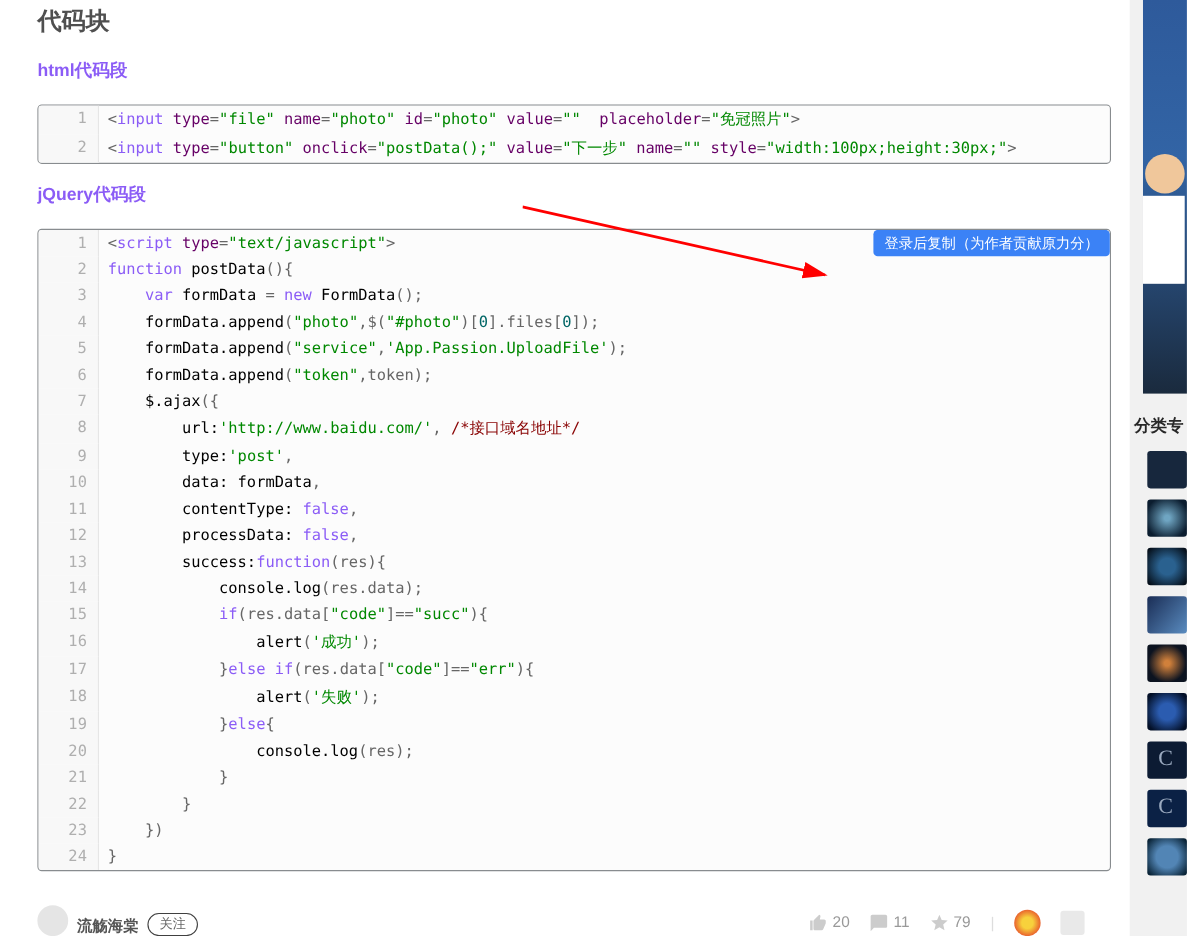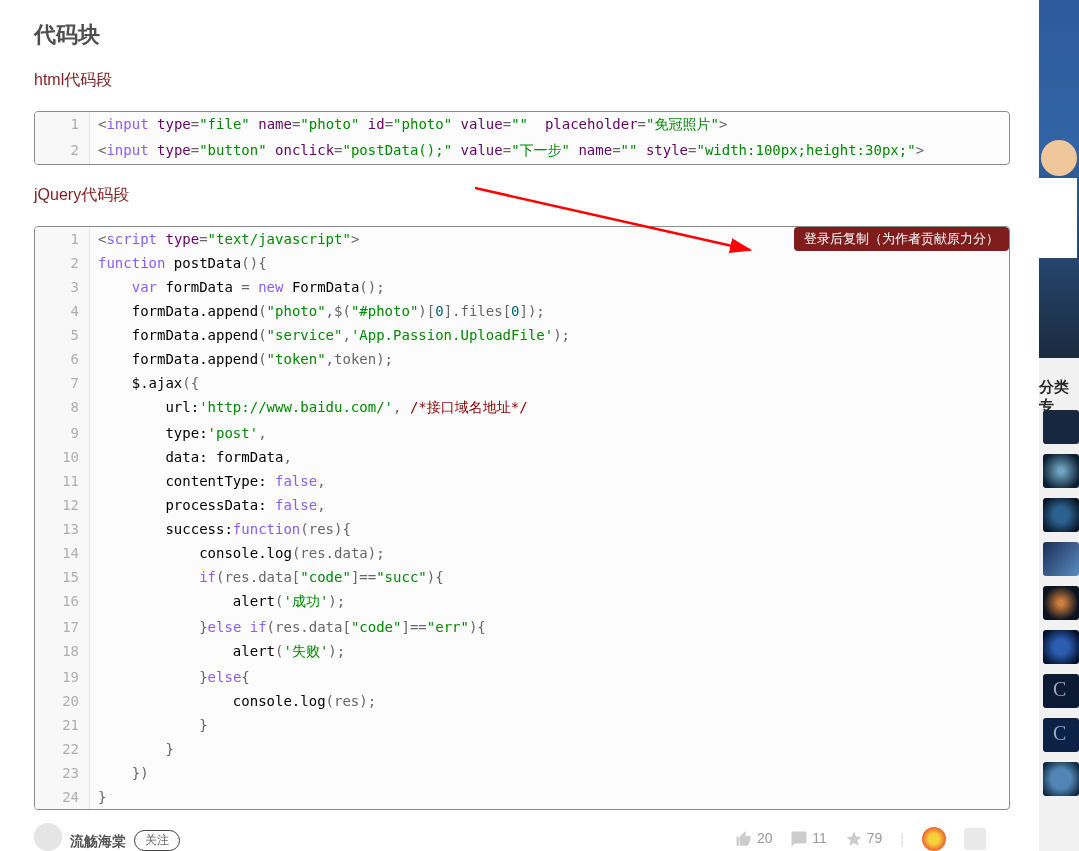--- a/index.html
+++ b/index.html
@@ -1,33 +1,33 @@
 <!DOCTYPE html>
 <html><head>
 <meta charset="utf-8">
 <style>
   html,body{margin:0;padding:0;font-family:-apple-system,BlinkMacSystemFont,"Segoe UI","PingFang SC","Microsoft YaHei",sans-serif;background:#fff;color:#4f4f4f}
   .page{width:1079px;height:851px;position:relative;overflow:hidden}
   .main{position:absolute;left:0;top:0;width:1010px;padding:0 0 0 34px;box-sizing:border-box}
-  .section-title{color:#4f4f4f;font-weight:600;margin:20px 0 20px 0}
+  .section-title{color:#4f4f4f;font-weight:600;margin:4px 0 20px 0}
   h2.section-title{font-size:22px}
-  h3.section-title{font-size:16px;font-weight:400;color:#7f1d1d}
+  h3.section-title{font-size:16px;font-weight:700;color:#8b5cf6}
   .code-block{background:#fcfcfc;border:1px solid #888c8f;border-radius:4px;overflow:hidden;margin-bottom:18px;position:relative}
   .code-block table{border-collapse:collapse;width:100%}
   .code-block td.gutter{width:44px;text-align:right;border-right:1px solid #e6e6e6;padding:4px 10px 4px 0;color:#afafaf;font-family:Consolas,Menlo,monospace;font-size:14px;user-select:none;vertical-align:top;background:#f8f8f8}
   .code-block td.code{padding:4px 8px;font-family:Consolas,Menlo,monospace;font-size:14px;white-space:pre;color:#000}
   .tok-kwd{color:#8b5cf6}
   .tok-attr{color:#660066}
   .tok-str{color:#008800}
   .tok-punc{color:#666}
   .tok-num{color:#006666}
   .tok-cmt{color:#880000}
-  .copy-btn{position:absolute;top:0;right:0;background:#7f1d1d;color:#fff;font-size:13px;padding:3px 10px;border-radius:4px}
+  .copy-btn{position:absolute;top:0;right:0;background:#3b82f6;color:#fff;font-size:13px;padding:3px 10px;border-radius:4px}
   .arrow{position:absolute;pointer-events:none}
-  .sidebar{position:absolute;right:0;top:0;width:40px;height:851px;background:#f1f1f1}
+  .sidebar{position:absolute;right:0;top:0;width:52px;height:851px;background:#f1f1f1}
   .avatar-area{position:absolute;right:0;top:0;width:40px;height:358px;overflow:hidden}
   .avatar-area .photo{width:60px;height:358px;background:linear-gradient(180deg,#2e5a9b 0%,#3264a5 40%,#1a2a3d 100%);margin-left:0}
   .avatar-area .photo .face{width:36px;height:36px;border-radius:50%;background:#f0c79b;position:absolute;top:140px;right:2px}
   .avatar-area .photo .shirt{width:38px;height:80px;background:#fff;position:absolute;top:178px;right:2px}
   .sidebar-heading{position:absolute;right:3px;top:378px;font-size:15px;font-weight:600;color:#282828}
   .thumbs{position:absolute;right:0;top:410px;width:40px}
   .thumb{width:36px;height:34px;margin:0 0 10px 4px;border-radius:3px;background:#17273d}
   .thumb:nth-child(2){background:radial-gradient(circle,#6fa5c2 10%,#0b1d2f 80%)}
   .thumb:nth-child(3){background:radial-gradient(circle,#2a618f 30%,#06101b 90%)}
   .thumb:nth-child(4){background:linear-gradient(130deg,#1a2d55,#5a8cc0)}

